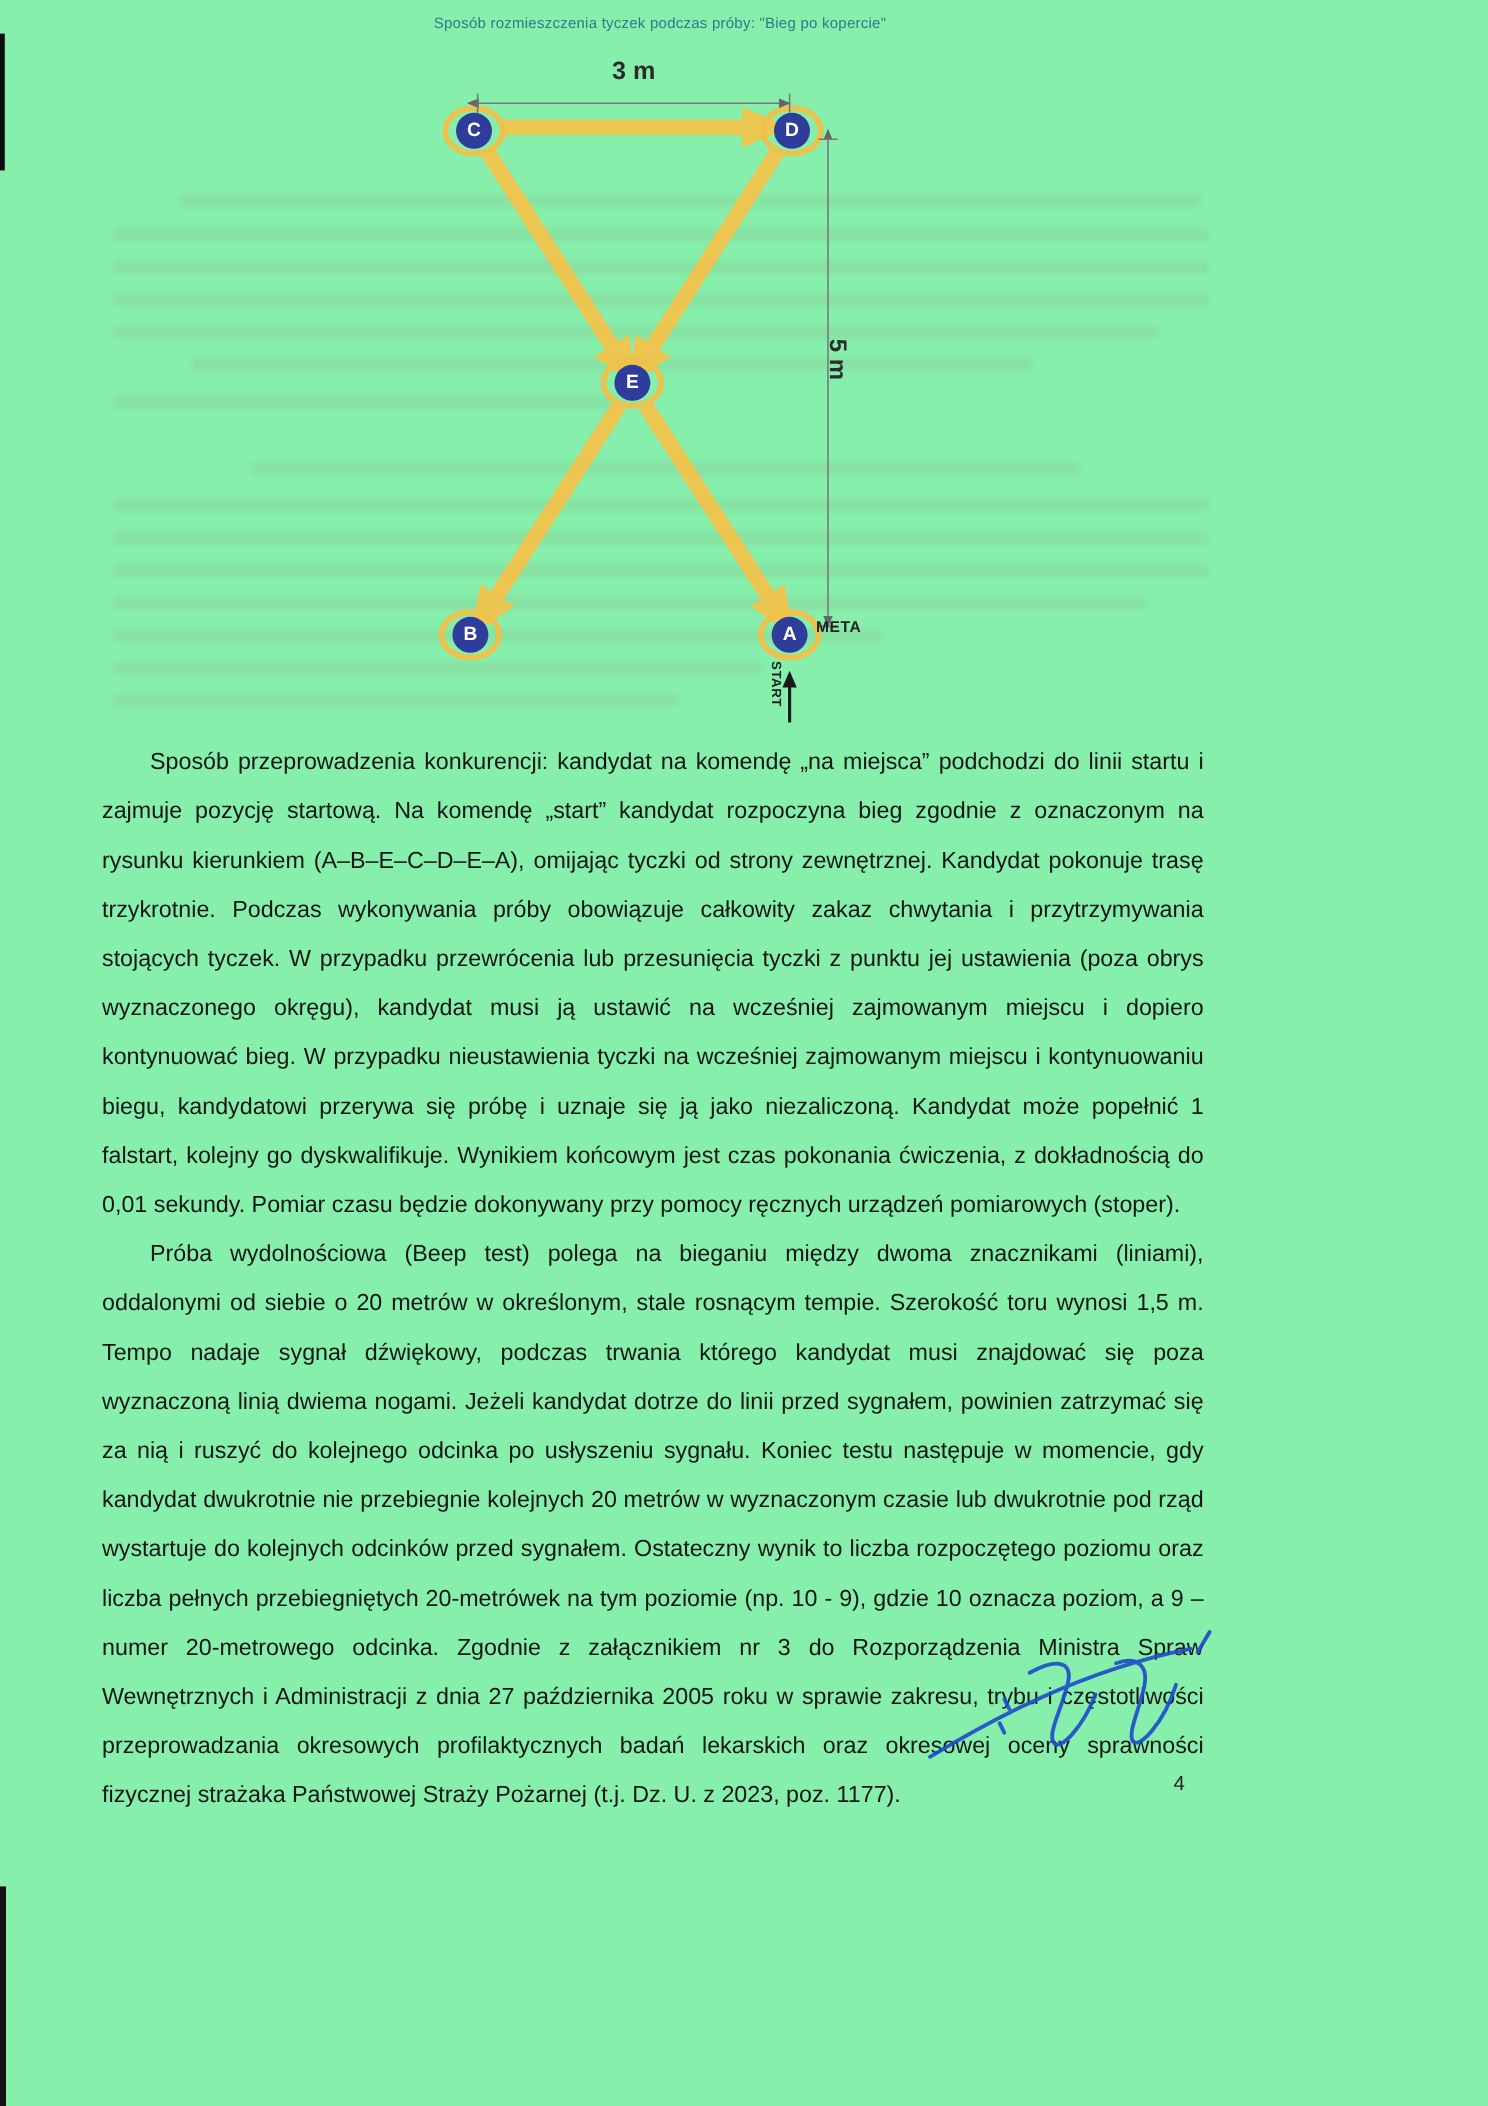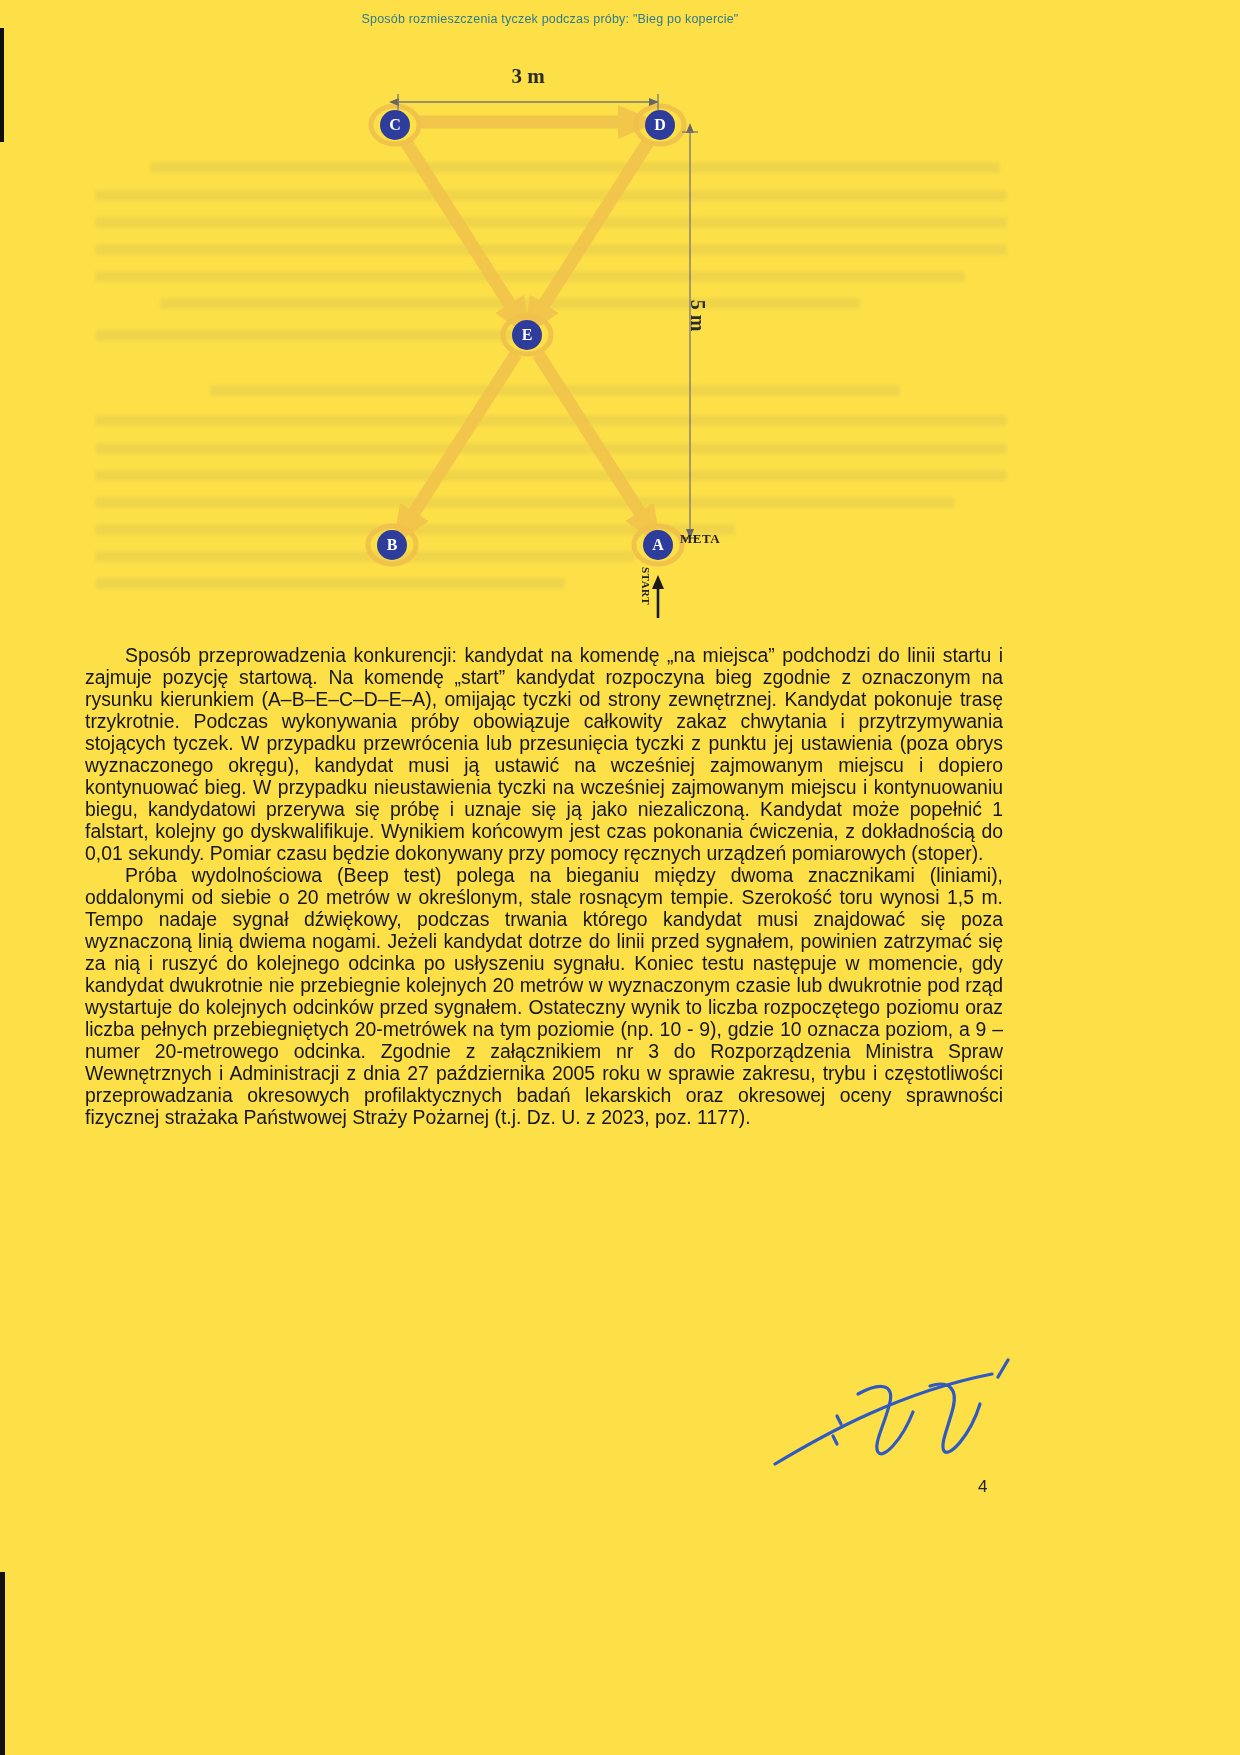--- a/index.html
+++ b/index.html
@@ -2,41 +2,41 @@
 <html><head>
 <meta charset="utf-8">
 <style>
   html,body { margin:0; padding:0; }
   body {
     width:1240px; height:1755px; position:relative;
     background:#fdfdfb;
     font-family:"Liberation Sans", sans-serif;
     overflow:hidden;
   }
-  .page { position:absolute; inset:0; background:#fde047; }
+  .page { position:absolute; inset:0; background:#86efac; }
 
   
   .caption {
     position:absolute; top:12px; left:0; width:1100px;
     text-align:center; font-size:12.5px; letter-spacing:.2px;
     color:#2f7b8d; z-index:5;
   }
 
   
   .ghost {
     position:absolute; height:11px; border-radius:3px;
     background:rgba(150,138,106,0.12); filter:blur(1.6px); z-index:1;
   }
 
   
   .scan-mark-top    { position:absolute; left:0; top:28px;   width:4px; height:114px; background:#0e0e0e; z-index:6; }
   .scan-mark-bottom { position:absolute; left:0; top:1572px; width:5px; height:183px; background:#121212; z-index:6; }
 
   
-  .diagram { position:absolute; left:330px; top:52px; width:460px; height:580px; z-index:2;font-family:Liberation Serif, serif; }
+  .diagram { position:absolute; left:330px; top:36px; width:460px; height:580px; z-index:2; }
   .diagram-svg { position:absolute; left:0; top:0; }
   .point {
     position:absolute; width:30px; height:30px; border-radius:50%;
     background:#2E3C9C; color:#fff; font-weight:700; font-size:16px;
     display:flex; align-items:center; justify-content:center; z-index:3;
   }
   .point-c { left:50px;  top:58px; }
   .point-d { left:315px; top:58px; }
   .point-e { left:182px; top:268px; }
   .point-b { left:47px;  top:478px; }
@@ -55,22 +55,22 @@
     color:#222; letter-spacing:.5px; z-index:3;text-align:right;
   }
   .start-label {
     position:absolute; left:290px; top:528px; width:52px; text-align:center;
     font-size:11px; font-weight:700; color:#222; letter-spacing:.5px;
     transform:rotate(90deg); z-index:3;
   }
 
   
   .body-text {
-    position:absolute; left:85px; top:644px; width:918px;
-    font-size:19.4px; line-height:22px; color:#161616;
+    position:absolute; left:85px; top:615px; width:918px;
+    font-size:19.4px; line-height:41px; color:#161616;
     text-align:justify; z-index:4;
   }
   .para { margin:0; text-indent:40px; }
   .section-heading {
     margin:26px 0 28px 0; padding-left:38px; font-weight:700;
     font-size:19.4px; color:#111;
   }
   .heading-number { display:inline-block; min-width:36px; }
 
   

